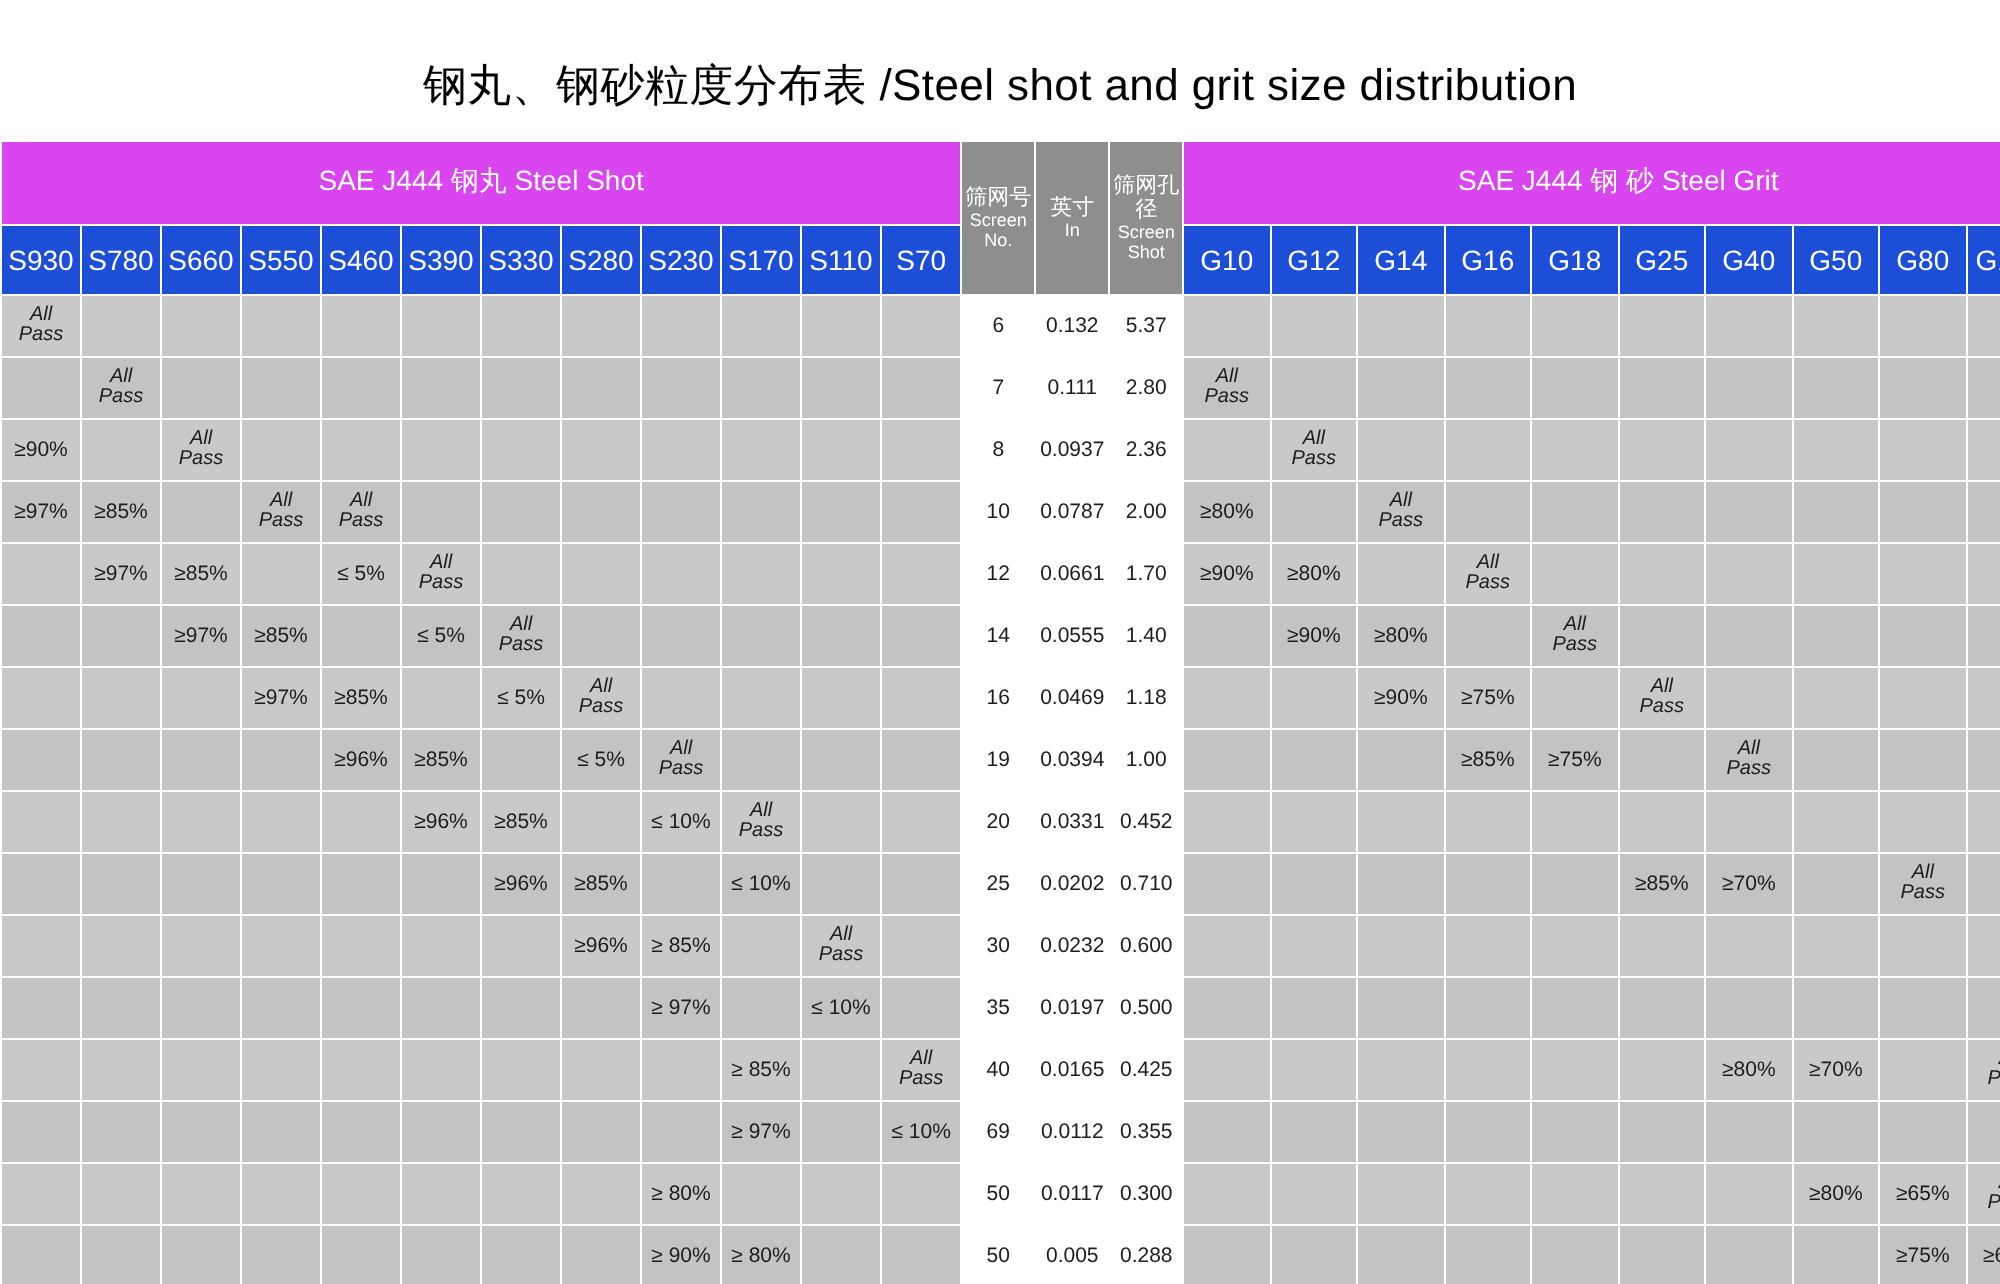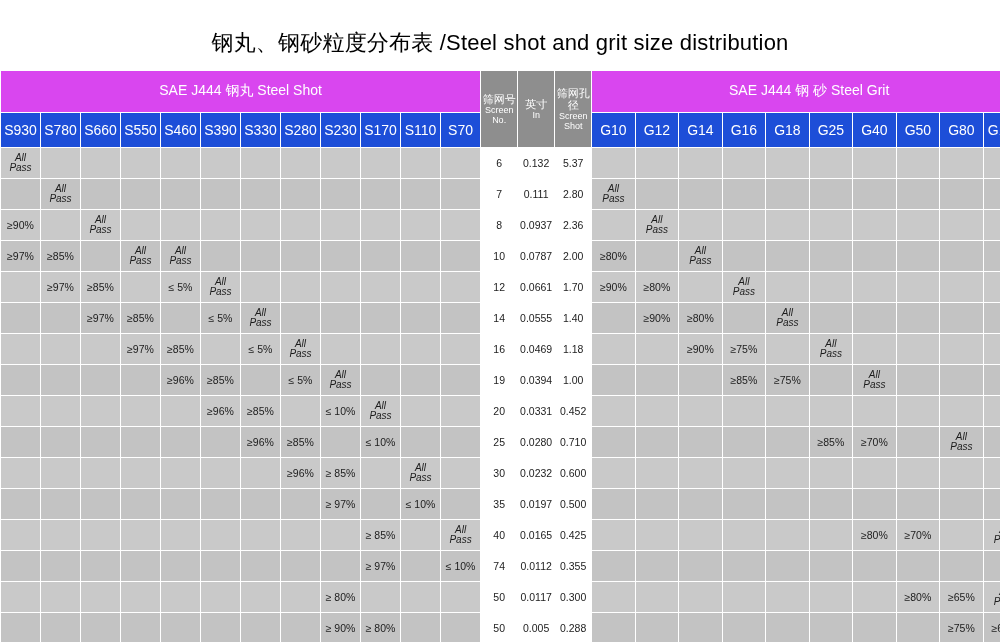--- a/index.html
+++ b/index.html
@@ -492,21 +492,21 @@
         <td class="cell alt empty"></td>
         <td class="cell alt empty"></td>
         <td class="cell alt empty"></td>
         <td class="cell alt">≥96%</td>
         <td class="cell alt">≥85%</td>
         <td class="cell alt empty"></td>
         <td class="cell alt">≤ 10%</td>
         <td class="cell alt empty"></td>
         <td class="cell alt empty"></td>
         <td class="numcol">25</td>
-        <td class="numcol">0.0280</td>
+        <td class="numcol">0.0202</td>
         <td class="numcol">0.710</td>
         <td class="cell alt empty"></td>
         <td class="cell alt empty"></td>
         <td class="cell alt empty"></td>
         <td class="cell alt empty"></td>
         <td class="cell alt empty"></td>
         <td class="cell alt">≥85%</td>
         <td class="cell alt">≥70%</td>
         <td class="cell alt empty"></td>
         <td class="cell alt">
@@ -619,21 +619,21 @@
         <td class="cell alt empty"></td>
         <td class="cell alt empty"></td>
         <td class="cell alt empty"></td>
         <td class="cell alt empty"></td>
         <td class="cell alt empty"></td>
         <td class="cell alt empty"></td>
         <td class="cell alt empty"></td>
         <td class="cell alt">≥ 97%</td>
         <td class="cell alt empty"></td>
         <td class="cell alt">≤ 10%</td>
-        <td class="numcol">74</td>
+        <td class="numcol">69</td>
         <td class="numcol">0.0112</td>
         <td class="numcol">0.355</td>
         <td class="cell alt empty"></td>
         <td class="cell alt empty"></td>
         <td class="cell alt empty"></td>
         <td class="cell alt empty"></td>
         <td class="cell alt empty"></td>
         <td class="cell alt empty"></td>
         <td class="cell alt empty"></td>
         <td class="cell alt empty"></td>

